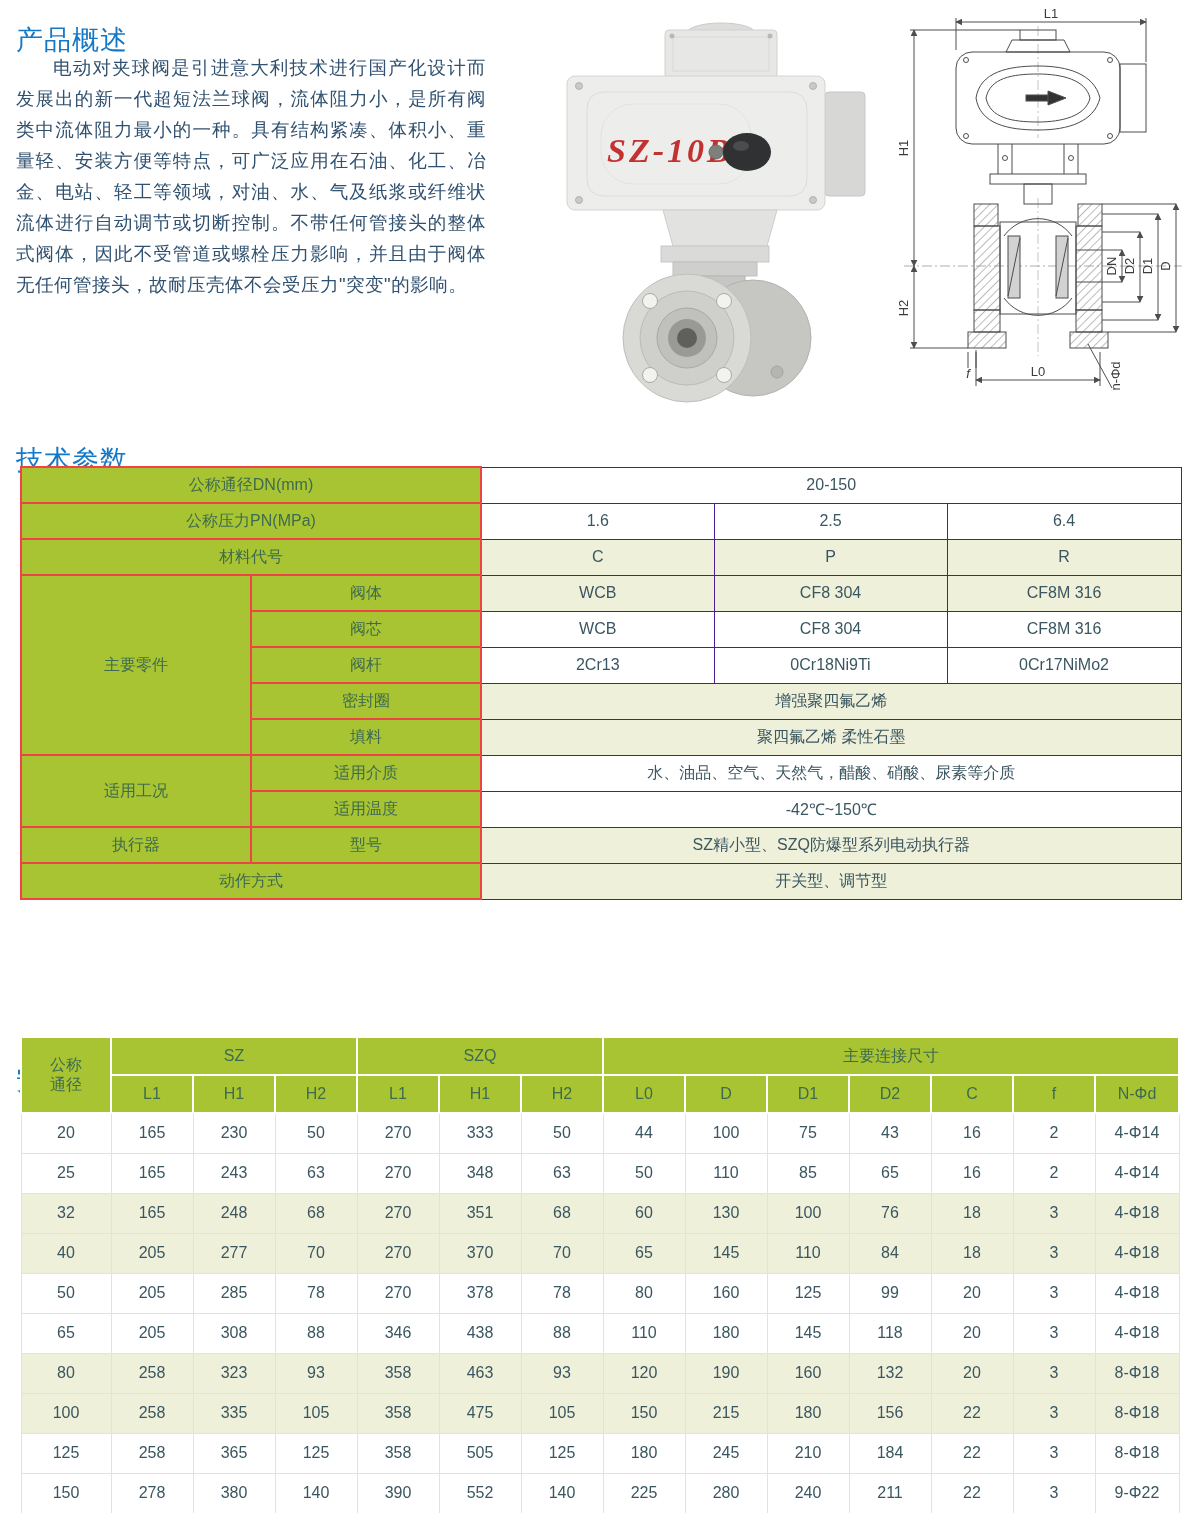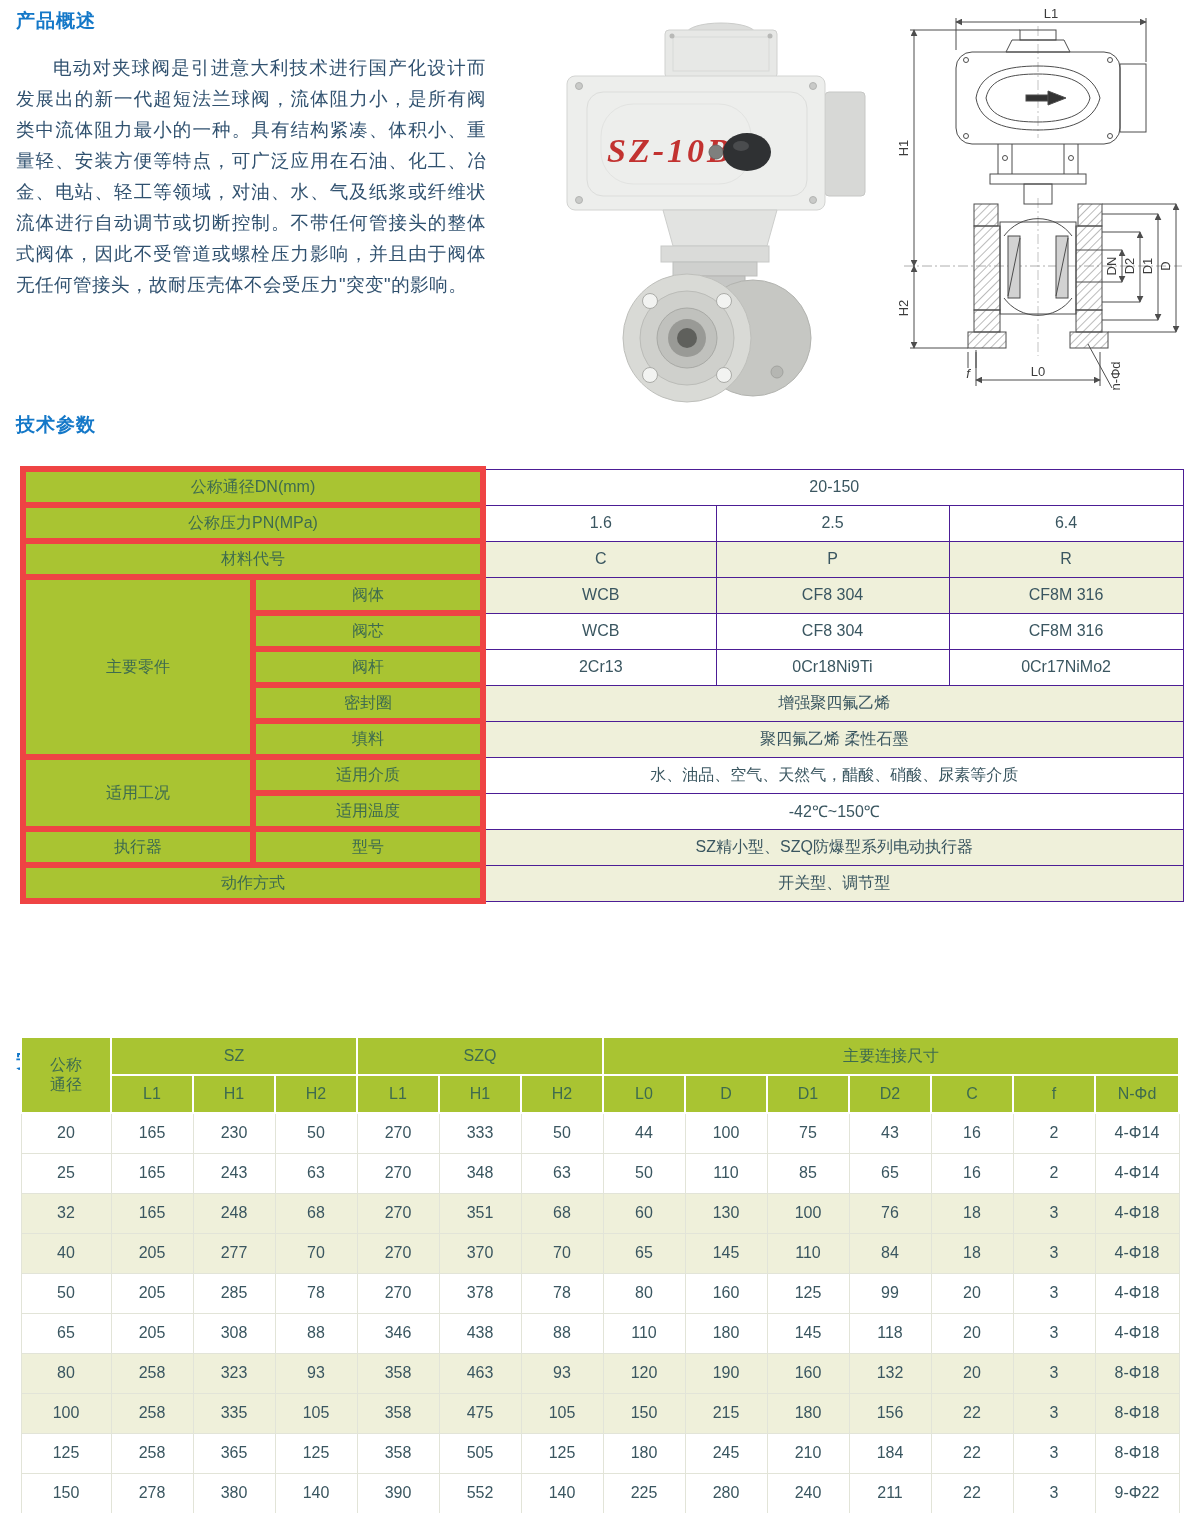--- a/index.html
+++ b/index.html
@@ -13,37 +13,38 @@
   }
   *{margin:0;padding:0;box-sizing:border-box;}
   html,body{background:#fff;}
   body{
     width:1200px;height:1513px;position:relative;
     font-family:"Liberation Sans",sans-serif;
     overflow:hidden;
   }
   .sec-title{
     position:absolute;left:16px;
-    font-size:19px;font-weight:bold;color:var(--title-blue);
+    font-size:27px;font-weight:normal;color:var(--title-blue);
     letter-spacing:1px;
+    margin-top:14px;
   }
   .t1{top:8px;}
-  .t2{top:412px;}
+  .t2{top:428px;}
   .t3{top:1048px;}
   .overview{
     position:absolute;left:16px;top:52px;width:470px;
     font-size:18.5px;line-height:31px;letter-spacing:.5px;
     color:var(--body-text);text-align:justify;text-indent:2em;
   }
   .photo{position:absolute;left:515px;top:20px;width:365px;height:385px;}
   .drawing{position:absolute;left:880px;top:8px;width:315px;height:400px;}
   table{border-collapse:collapse;table-layout:fixed;}
   .tech{position:absolute;left:20px;top:466px;width:1160px;}
   .tech td{height:36px;text-align:center;vertical-align:middle;font-size:16px;}
-  .tech td.g{background:var(--accent-green);color:var(--header-text);border:6px solid #ef4444;}
+  .tech td.g{background:var(--accent-green);color:var(--header-text);border:2px solid #ef4444;}
   .tech td.v{border:1px solid #4c1d95;color:var(--value-text);background:#fff;}
   .tech tr.c td.v{background:var(--row-cream);}
   .install{position:absolute;left:20px;top:1036px;width:1160px;}
   .install th{
     background:var(--accent-green);color:var(--header-text);
     border:2px solid #fff;font-weight:normal;font-size:16px;height:38px;
     text-align:center;vertical-align:middle;line-height:1.25;
   }
   .install td{
     border:1px solid #e2e4d8;height:40px;text-align:center;vertical-align:middle;

